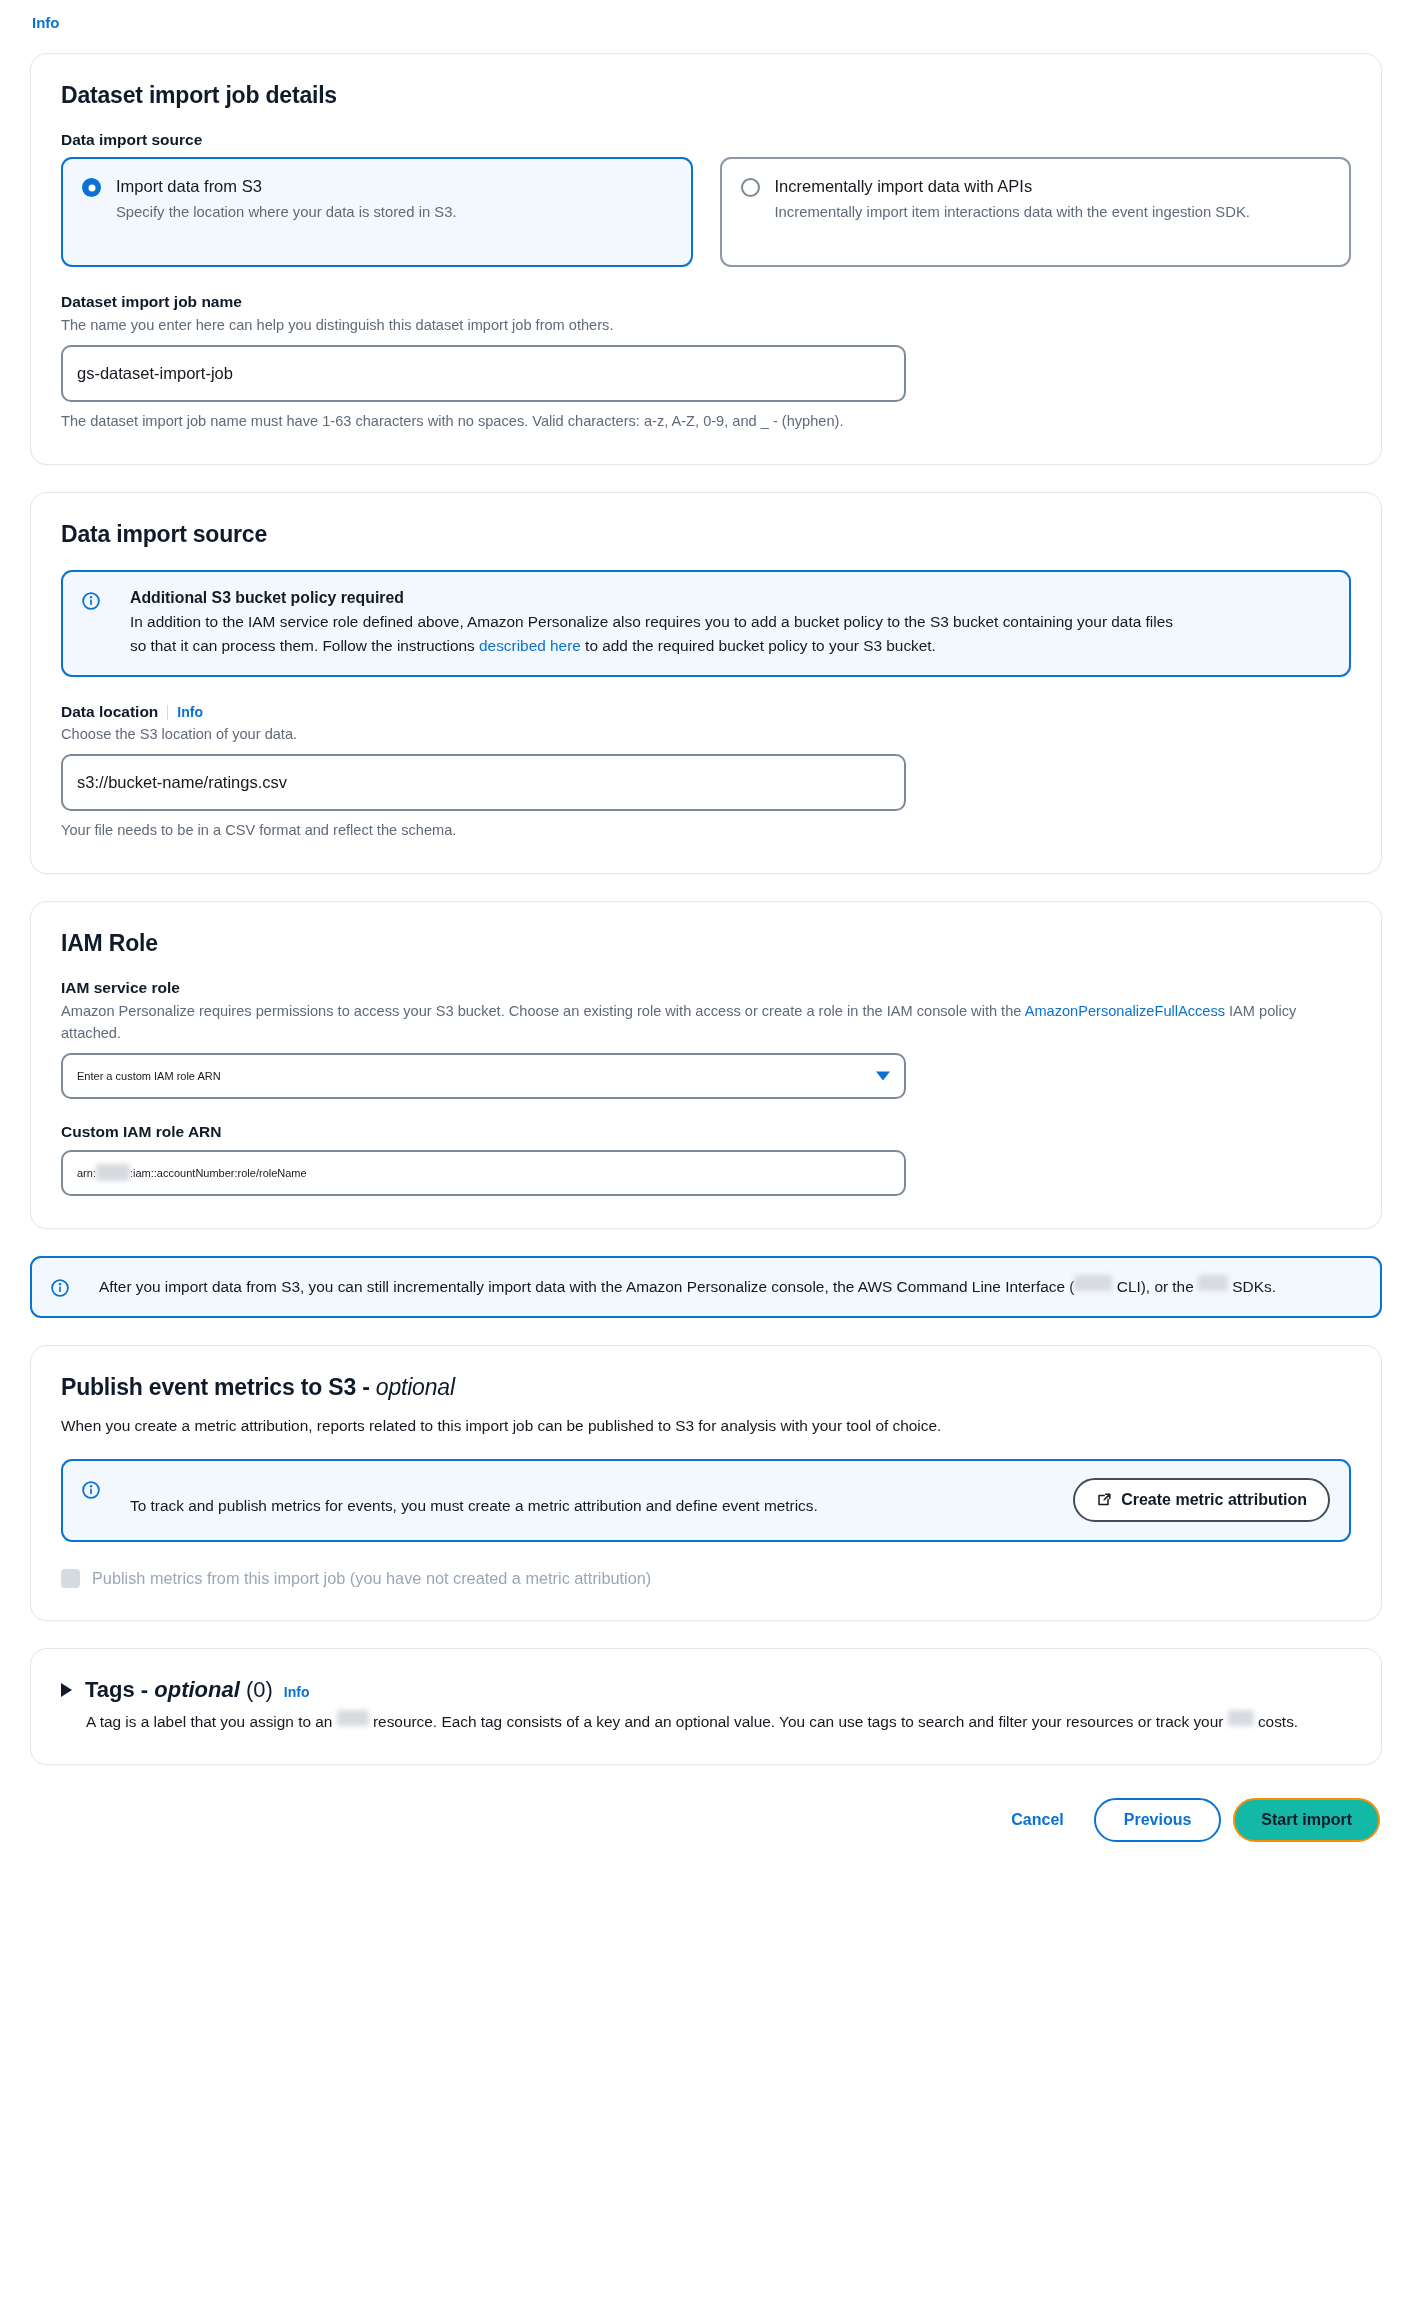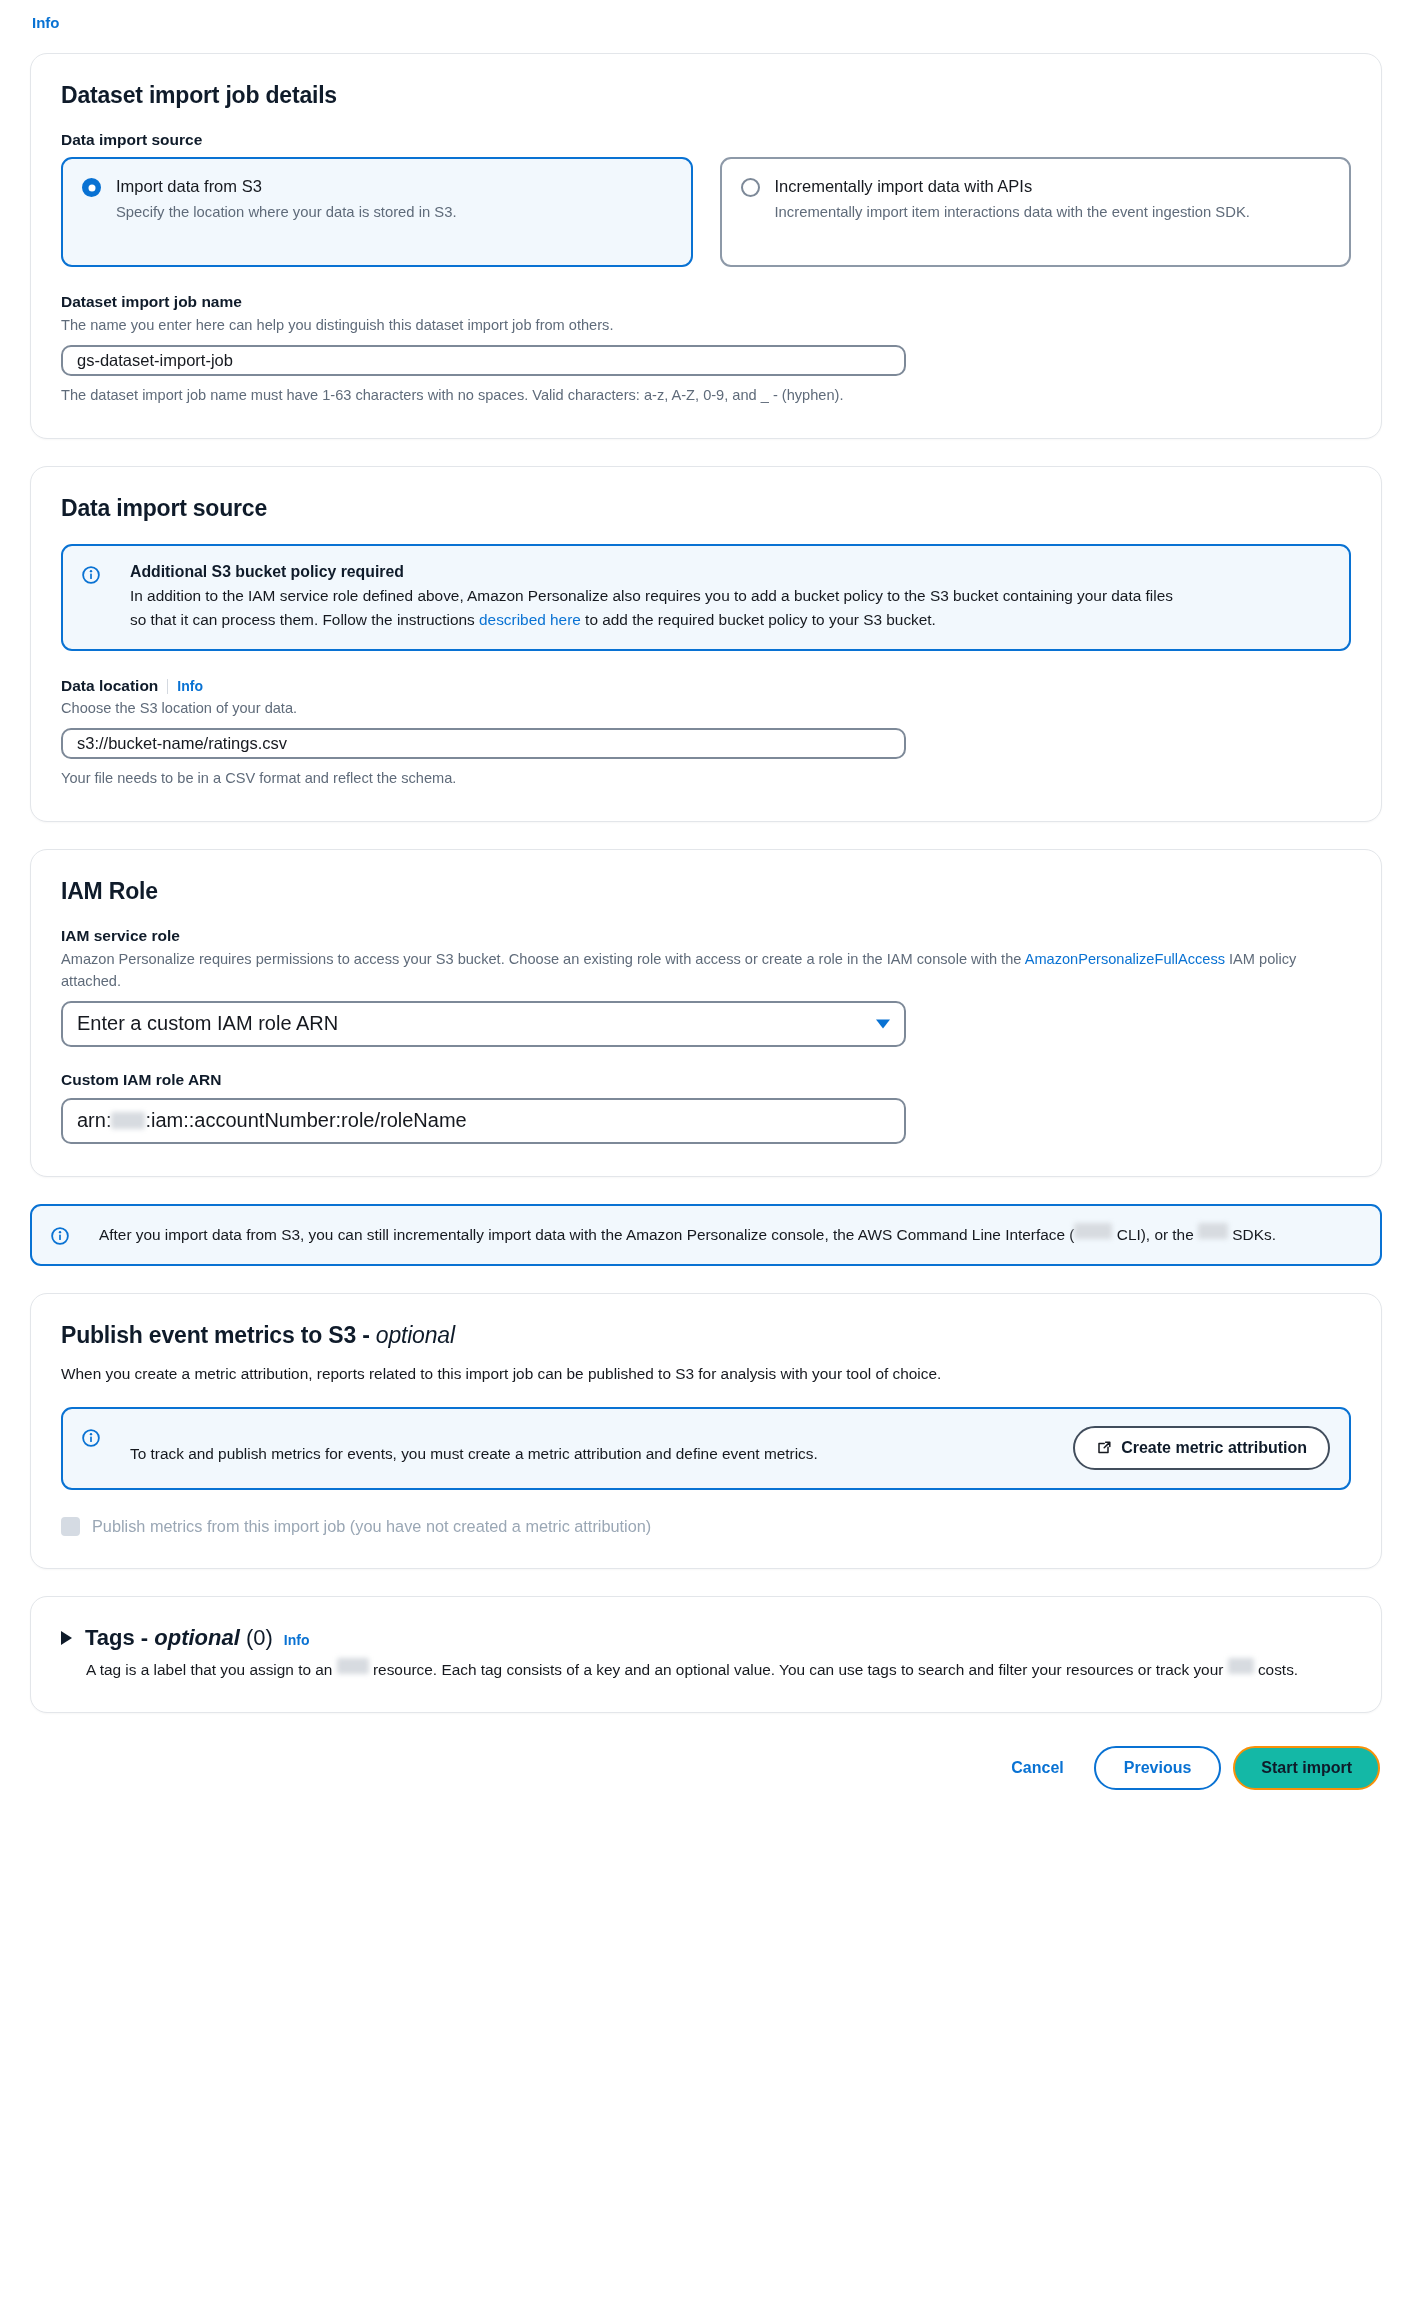--- a/index.html
+++ b/index.html
@@ -132,40 +132,40 @@
     color: #5f6b7a;
     line-height: 1.45;
     margin-top: 5px;
     max-width: 530px;
   }
 
   
   .text-input {
     width: 845px;
     max-width: 100%;
-    height: 31px;
+    height: 57px;
     border: 2px solid #7d8998;
     border-radius: 10px;
     padding: 0 14px;
     font-size: 16.5px;
     font-family: "Liberation Sans", sans-serif;
     color: #16191f;
     background: #ffffff;
     outline: none;
   }
 
   
   .select-wrap { position: relative; width: 845px; max-width: 100%; }
   .select-box {
     width: 100%;
     height: 46px;
     border: 2px solid #7d8998;
     border-radius: 10px;
     padding: 0 40px 0 14px;
-    font-size: 20px;
+    font-size: 11px;
     color: #16191f;
     background: #ffffff;
     display: flex;
     align-items: center;
     cursor: pointer;
   }
   .caret {
     position: absolute;
     right: 16px;
     top: 50%;

